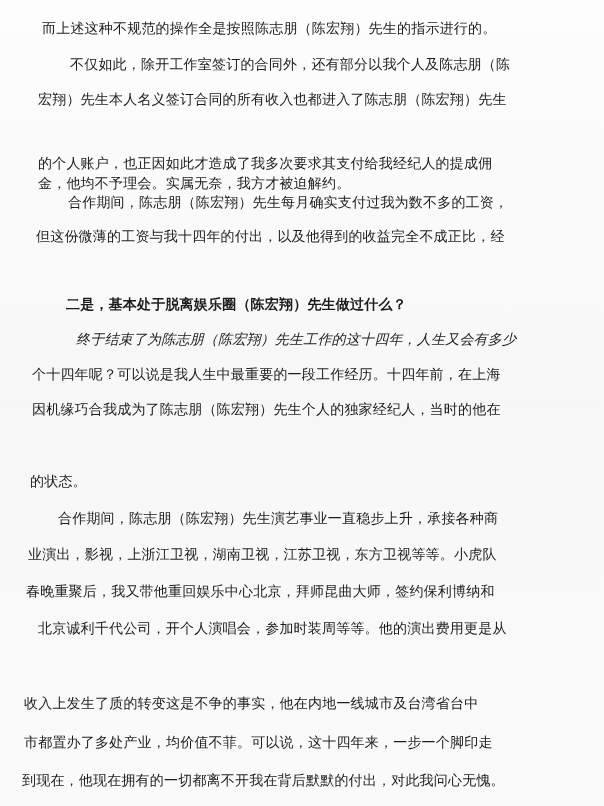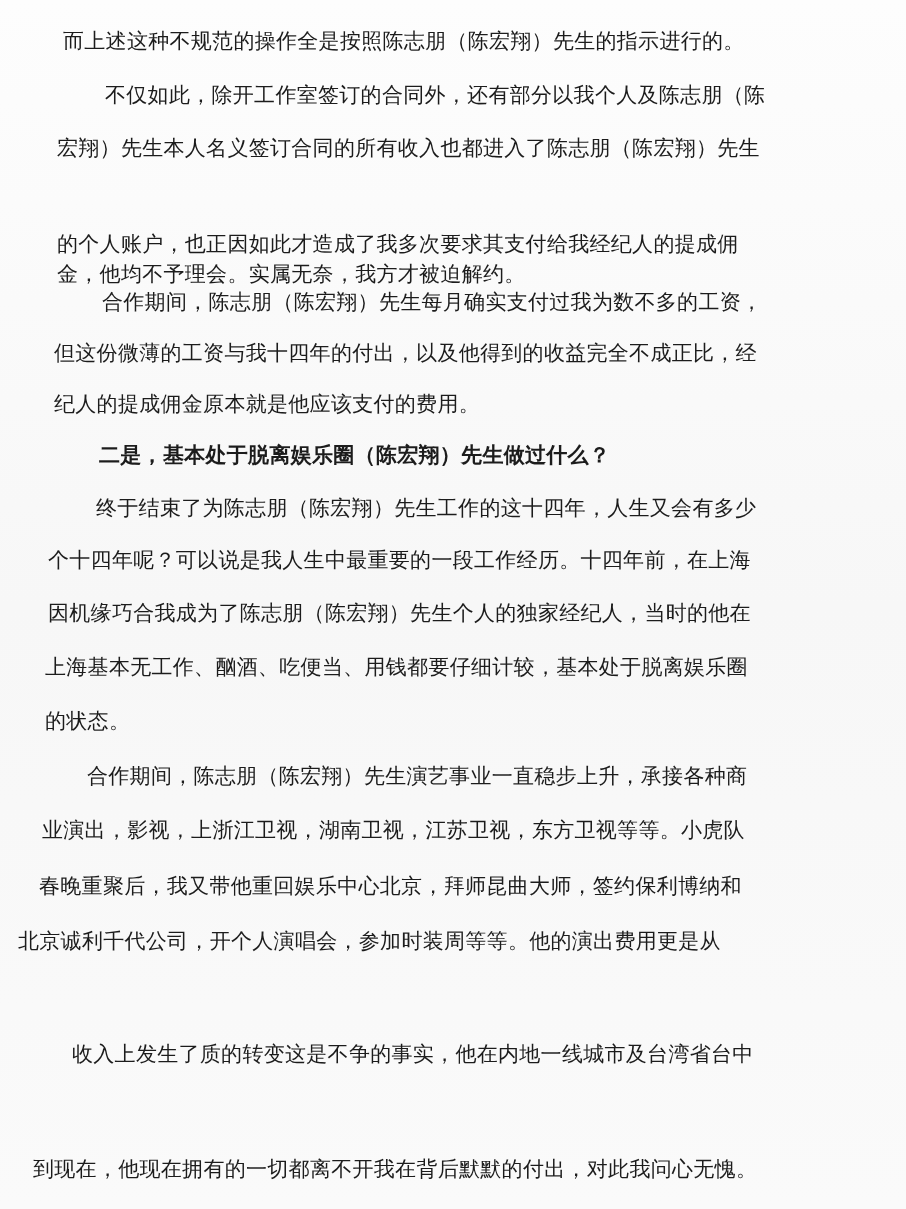--- a/index.html
+++ b/index.html
@@ -39,26 +39,25 @@
 <body>
 
 <div class="page">
   <div class="line" style="left:42px; top:17px;">而上述这种不规范的操作全是按照陈志朋（陈宏翔）先生的指示进行的。</div>
   <div class="line" style="left:70px; top:53px;">不仅如此，除开工作室签订的合同外，还有部分以我个人及陈志朋（陈</div>
   <div class="line" style="left:38px; top:88px;">宏翔）先生本人名义签订合同的所有收入也都进入了陈志朋（陈宏翔）先生</div>
   <div class="line" style="left:38px; top:132px;margin-top:20px;">的个人账户，也正因如此才造成了我多次要求其支付给我经纪人的提成佣</div>
   <div class="line" style="left:38px; top:144px;margin-top:28px;">金，他均不予理会。实属无奈，我方才被迫解约。</div>
   <div class="line" style="left:68px; top:191px;">合作期间，陈志朋（陈宏翔）先生每月确实支付过我为数不多的工资，</div>
   <div class="line" style="left:36px; top:225px;">但这份微薄的工资与我十四年的付出，以及他得到的收益完全不成正比，经</div>
-  <div class="line" style="left:36px; top:259px;">纪人的提成佣金原本就是他应该支付的费用。</div>
   <div class="line bold" style="left:66px; top:293px;">二是，基本处于脱离娱乐圈（陈宏翔）先生做过什么？</div>
-  <div class="line" style="left:64px; top:328px;">终于结束了为陈志朋（陈宏翔）先生工作的这十四年，人生又会有多少</div>
+  <div class="line" style="left:76px; top:328px;font-style:italic;">终于结束了为陈志朋（陈宏翔）先生工作的这十四年，人生又会有多少</div>
   <div class="line" style="left:32px; top:363px;">个十四年呢？可以说是我人生中最重要的一段工作经历。十四年前，在上海</div>
   <div class="line" style="left:32px; top:398px;">因机缘巧合我成为了陈志朋（陈宏翔）先生个人的独家经纪人，当时的他在</div>
-  <div class="line" style="left:30px; top:434px;">上海基本无工作、酗酒、吃便当、用钱都要仔细计较，基本处于脱离娱乐圈</div>
   <div class="line" style="left:30px; top:470px;">的状态。</div>
   <div class="line" style="left:58px; top:507px;">合作期间，陈志朋（陈宏翔）先生演艺事业一直稳步上升，承接各种商</div>
   <div class="line" style="left:26px; top:580px;">春晚重聚后，我又带他重回娱乐中心北京，拜师昆曲大师，签约保利博纳和</div>
   <div class="line" style="left:28px; top:543px;">业演出，影视，上浙江卫视，湖南卫视，江苏卫视，东方卫视等等。小虎队</div>
-  <div class="line" style="left:12px; top:617px;text-align:center;">北京诚利千代公司，开个人演唱会，参加时装周等等。他的演出费用更是从</div>
-  <div class="line" style="left:24px; top:692px;margin-left:24px;">收入上发生了质的转变这是不争的事实，他在内地一线城市及台湾省台中</div>
+  <div class="line" style="left:38px; top:617px;text-align:center;">北京诚利千代公司，开个人演唱会，参加时装周等等。他的演出费用更是从</div>
+  <div class="line" style="left:24px; top:692px;">收入上发生了质的转变这是不争的事实，他在内地一线城市及台湾省台中</div>
+  <div class="line" style="left:24px; top:731px;">市都置办了多处产业，均价值不菲。可以说，这十四年来，一步一个脚印走</div>
   <div class="line" style="left:22px; top:769px;">到现在，他现在拥有的一切都离不开我在背后默默的付出，对此我问心无愧。</div>
 </div>
 
 </body></html>

